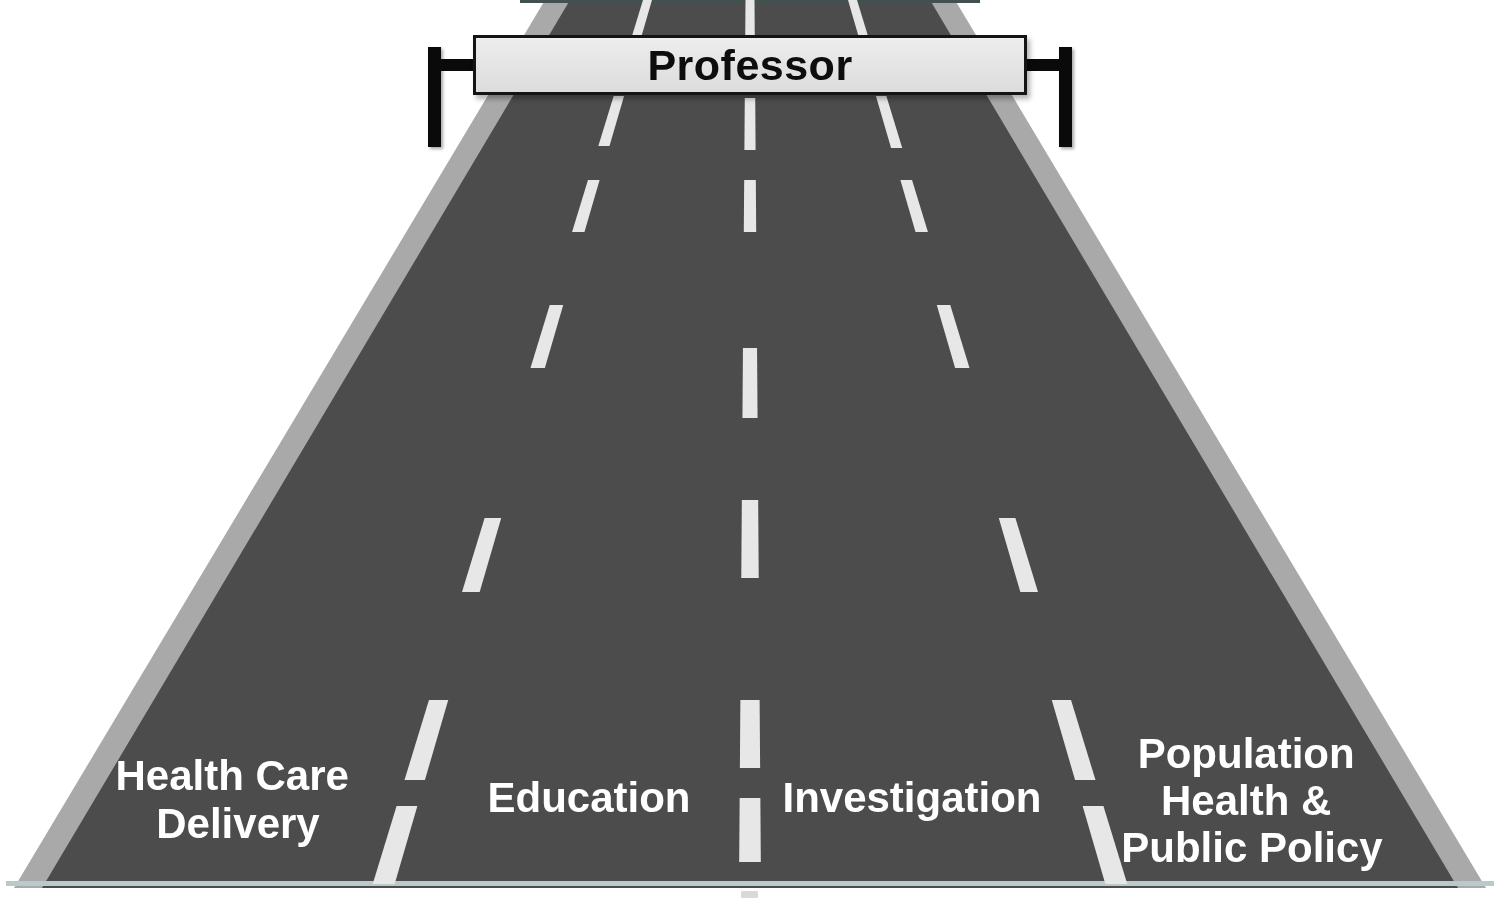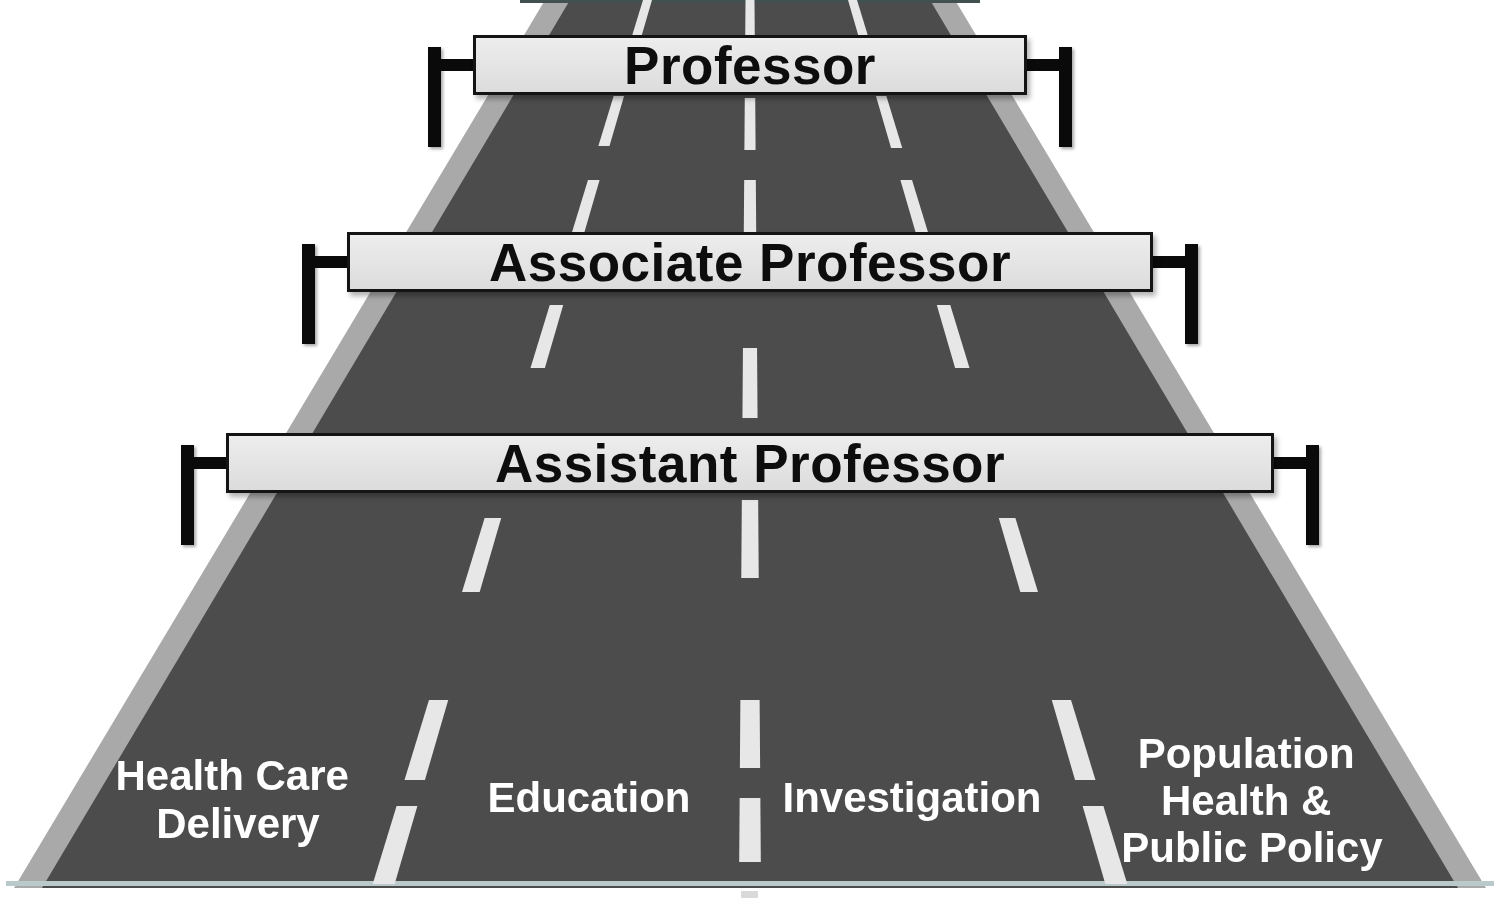--- a/index.html
+++ b/index.html
@@ -18,21 +18,21 @@
     text-anchor:middle;
   }
   .hurdle{position:absolute;height:60px;}
   .hurdle .bar{
     position:relative;
     height:54px;
     border:3px solid #141414;
     background:linear-gradient(#ededed,#dcdcdc);
     box-shadow:3px 4px 5px rgba(0,0,0,0.30);
     display:flex;align-items:center;justify-content:center;
-    font-weight:700;font-size:53px;color:#0d0d0d;
+    font-weight:700;font-size:43px;color:#0d0d0d;
     letter-spacing:0.5px;
     z-index:2;
   }
   .post{
     position:absolute;top:12px;width:13px;height:100px;
     background:#0a0a0a;
     box-shadow:2px 2px 3px rgba(0,0,0,0.35);
     z-index:1;
   }
   .post.left{left:-45px;}
@@ -108,34 +108,16 @@
   <div class="hurdle" style="left:473px;top:35px;width:554px;">
     <div class="post left"></div>
     <div class="arm left"></div>
     <div class="bar">
       <span>Professor</span>
     </div>
     <div class="arm right"></div>
     <div class="post right"></div>
   </div>
 
-  <div class="hurdle" style="left:347px;top:232px;width:806px;">
-    <div class="post left"></div>
-    <div class="arm left"></div>
-    <div class="bar">
-      <span>Associate Professor</span>
-    </div>
-    <div class="arm right"></div>
-    <div class="post right"></div>
-  </div>
 
-  <div class="hurdle" style="left:226px;top:433px;width:1048px;">
-    <div class="post left"></div>
-    <div class="arm left"></div>
-    <div class="bar">
-      <span>Assistant Professor</span>
-    </div>
-    <div class="arm right"></div>
-    <div class="post right"></div>
-  </div>
 
 
 </div>
 
 </body></html>

